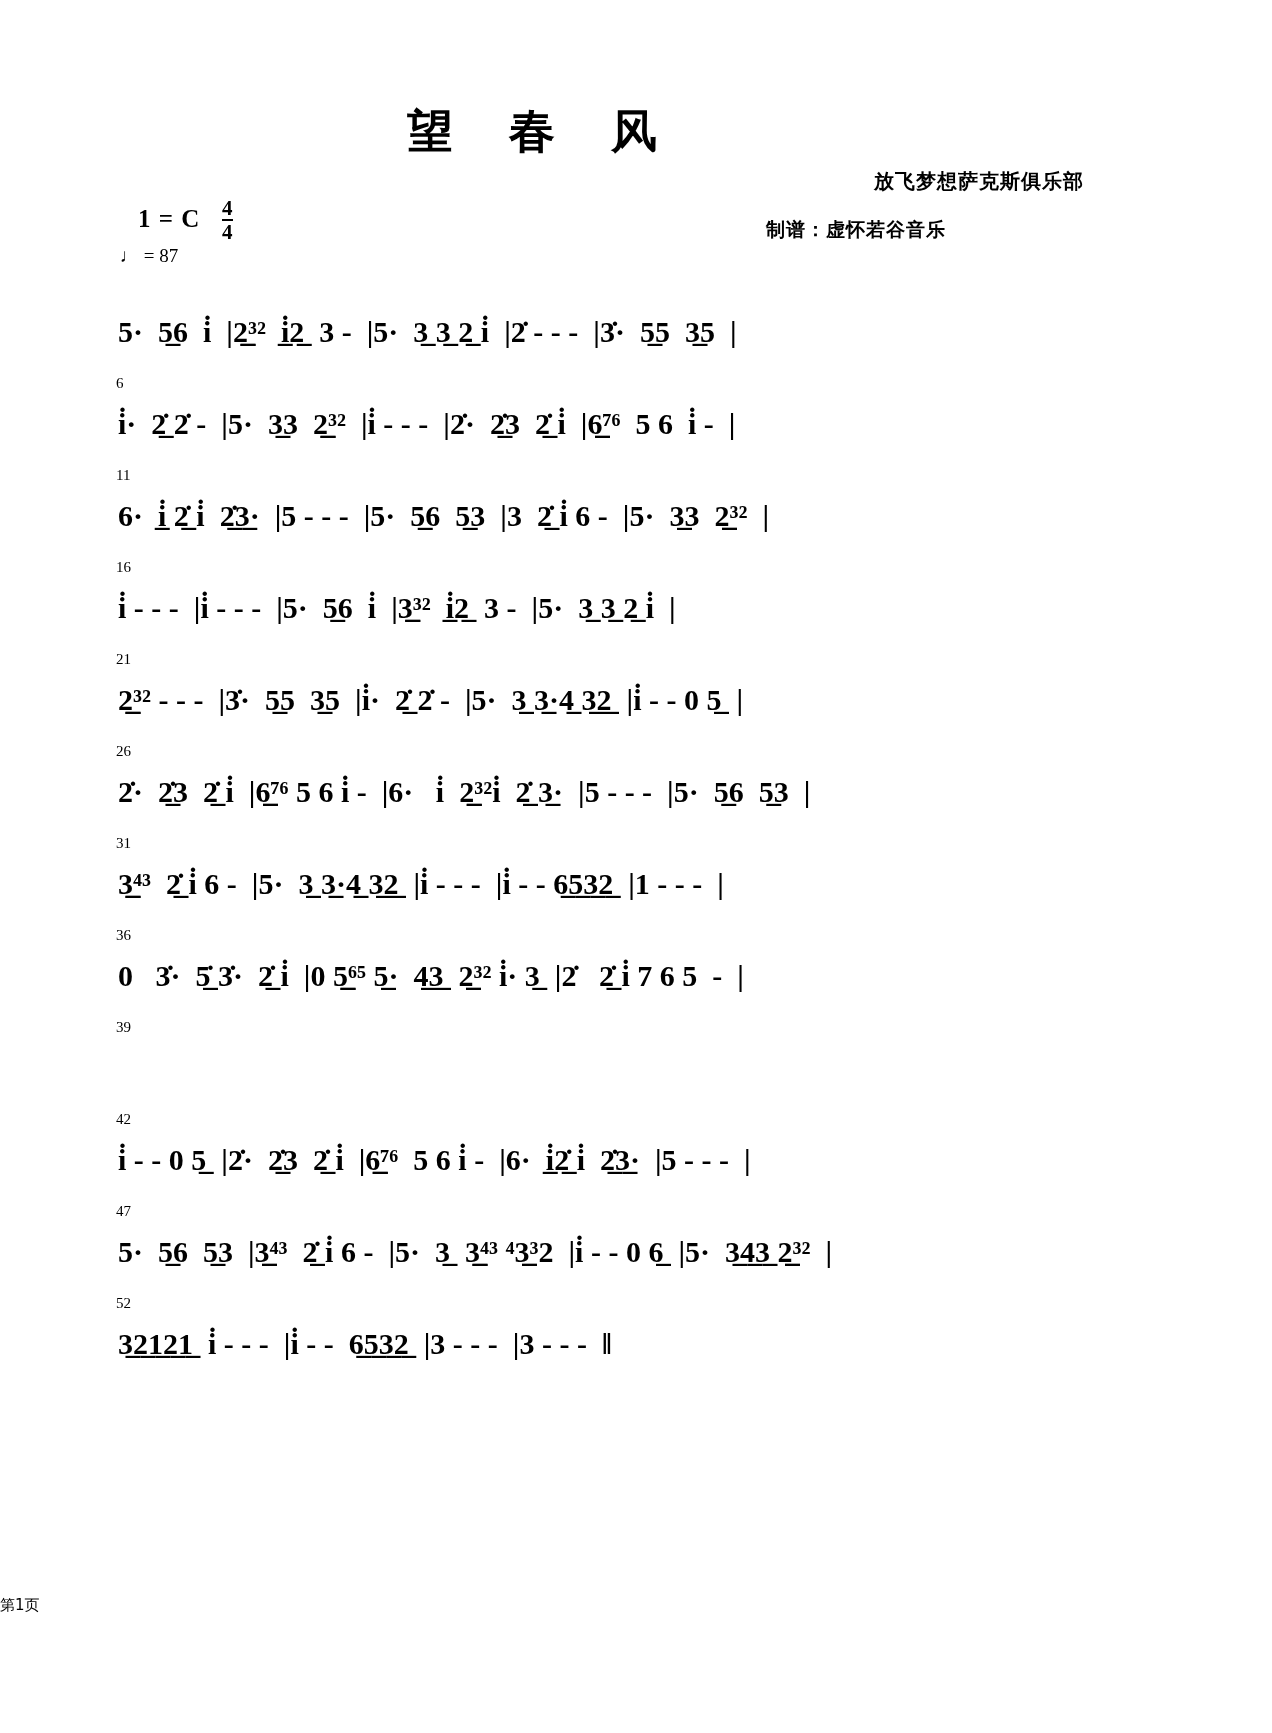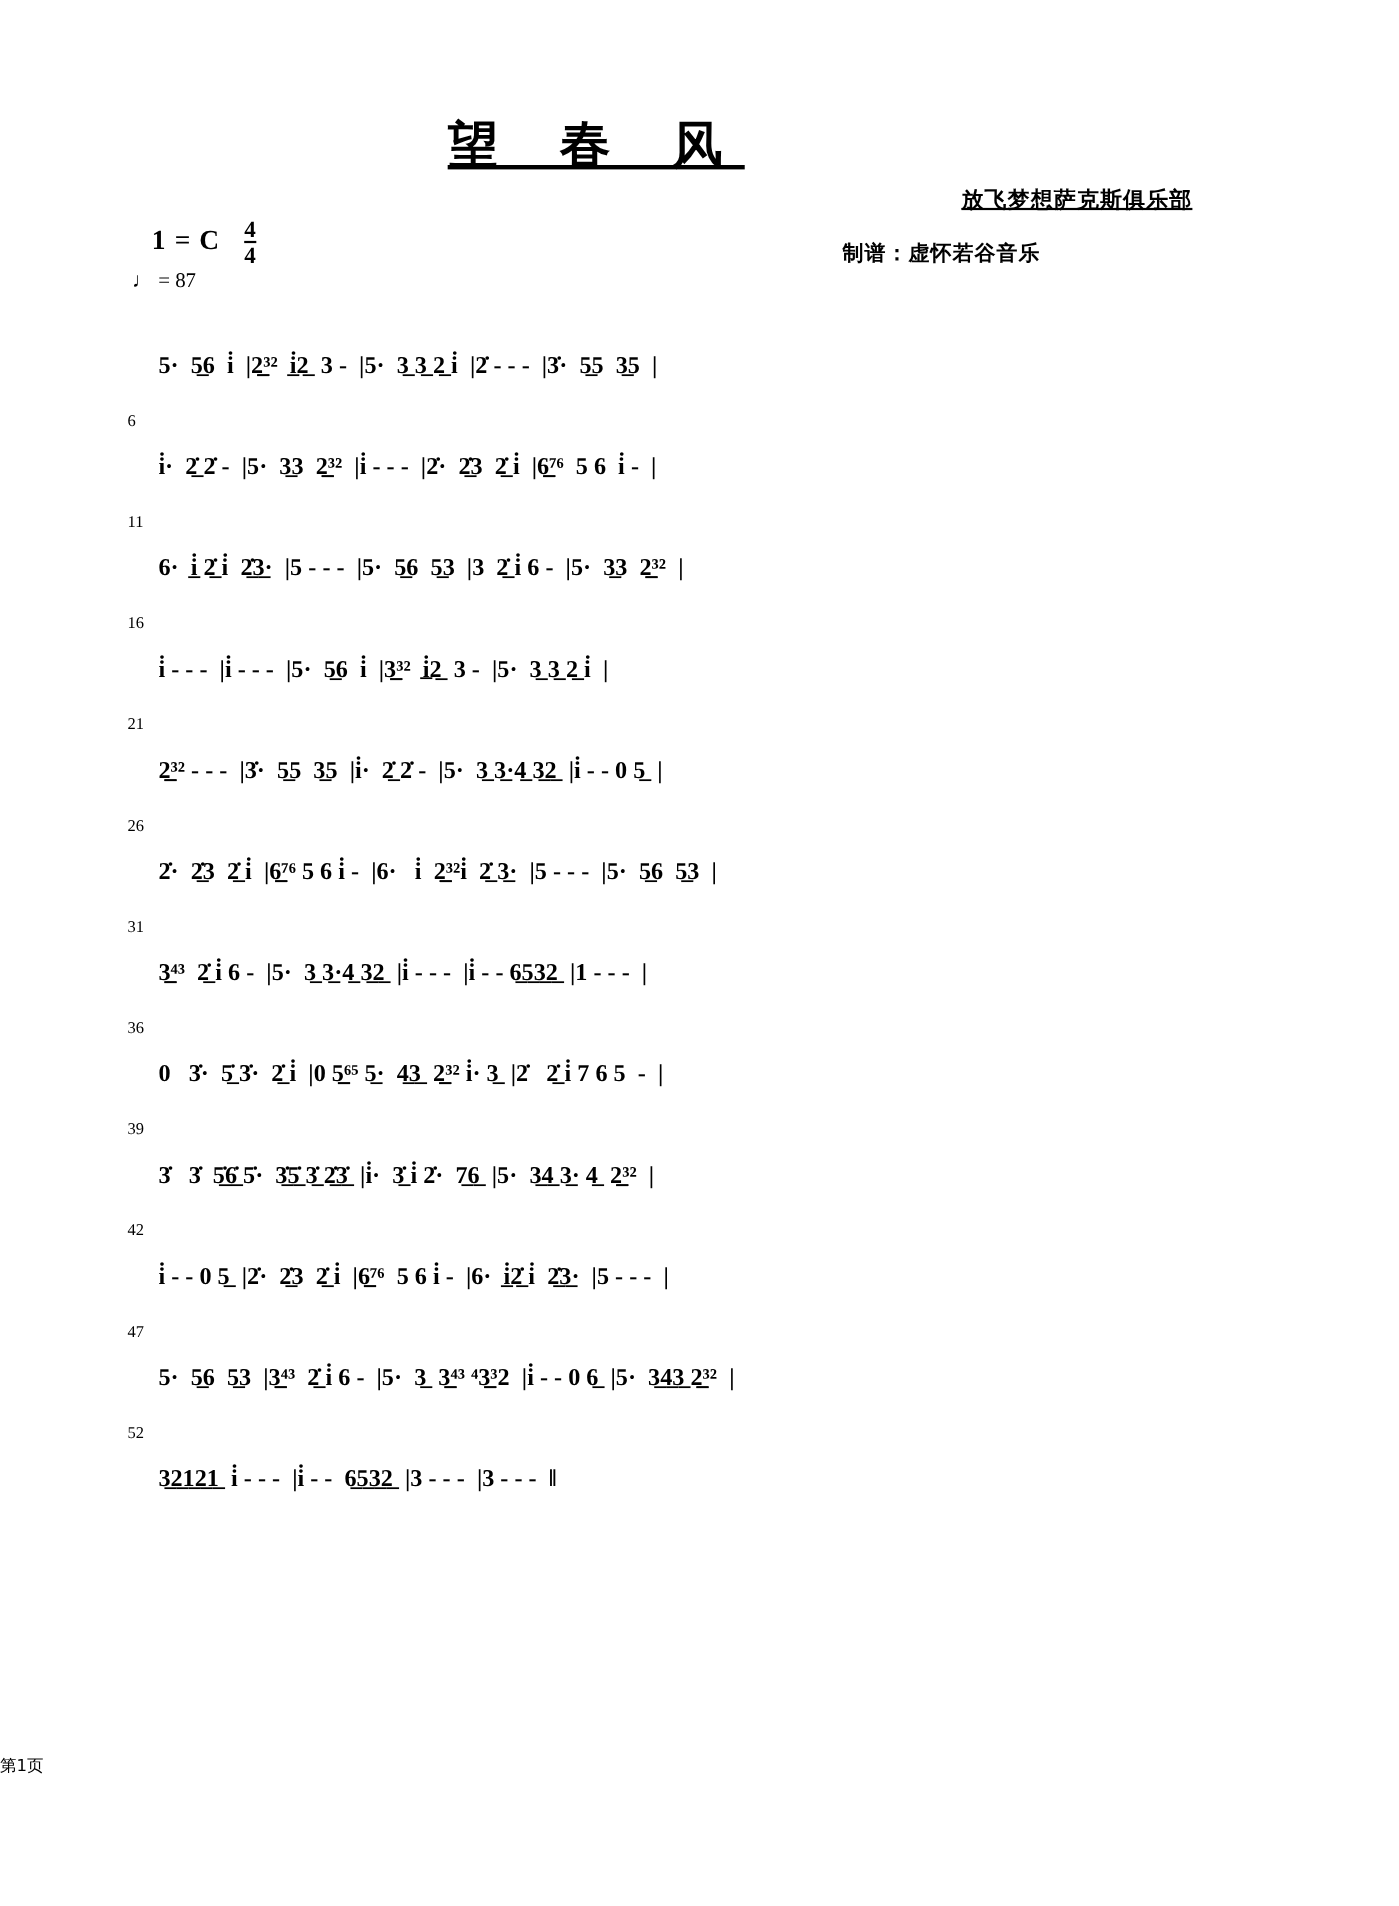--- a/index.html
+++ b/index.html
@@ -13,21 +13,20 @@
     font-family: "Liberation Serif", serif;
     color: #000000;
     position: relative;
     overflow: hidden;
   }
   .sheet {
     position: relative;
     width: 1084px;
     height: 1733px;
     box-sizing: border-box;
-    text-decoration: underline;
   }
   
   .title {
     text-align: center;
     font-family: "DejaVu Sans", sans-serif;
     font-size: 46px;
     font-weight: 700;
     letter-spacing: 20px;
     padding-top: 108px;
     line-height: 1;
@@ -102,26 +101,25 @@
   }
   .staffline {
     position: absolute;
     left: 0;
     right: 16px;
     top: 22px;
     height: 62px;
     display: flex;
     align-items: center;
     justify-content: space-between;
-    font-size: 22px;
+    font-size: 30px;
     font-family: "Liberation Serif", serif;
     font-weight: 700;
     white-space: pre;
     letter-spacing: 0px;
-    margin-left: 26px;
   }
   
   .pagefoot {
     position: absolute;
     bottom: 118px;
     left: 0;
     right: 0;
     text-align: left;
     font-family: "DejaVu Sans", sans-serif;
     font-size: 15px;
@@ -182,21 +180,20 @@
       <div class="staffline">3̲̲⁴³  2̲̇ i̇ 6 -  |5·  3̲ 3̲·4̲ 3̲2̲  |i̇ - - -  |i̇ - - 6̲5̲3̲2̲  |1 - - -  |</div>
     </div>
 
     <div class="system">
       <span class="measure-no">36</span>
       <div class="staffline">0   3̇·  5̲̇ 3̇·  2̲̇ i̇  |0 5̲̲⁶⁵ 5̲·  4̲3̲  2̲̲³² i̇· 3̲  |2̇   2̲̇ i̇ 7 6 5  -  |</div>
     </div>
 
     <div class="system">
       <span class="measure-no">39</span>
-      <div class="staffline">3̇   3̇  5̲̇6̲̇ 5̇·  3̲̇5̲̇ 3̲̇ 2̲̇3̲̇  |i̇·  3̲̇ i̇ 2̇·  7̲6̲  |5·  3̲4̲ 3̲· 4̲  2̲̲³²  |</div>
     </div>
 
     <div class="system">
       <span class="measure-no">42</span>
       <div class="staffline">i̇ - - 0 5̲  |2̇·  2̲̇3  2̲̇ i̇  |6̲̲⁷⁶  5 6 i̇ -  |6·  i̲̇2̲̇ i̇  2̲̇3̲·  |5 - - -  |</div>
     </div>
 
     <div class="system">
       <span class="measure-no">47</span>
       <div class="staffline">5·  5̲6  5̲3  |3̲̲⁴³  2̲̇ i̇ 6 -  |5·  3̲  3̲̲⁴³ ⁴3̲̲³2  |i̇ - - 0 6̲  |5·  3̲4̲3̲ 2̲̲³²  |</div>

